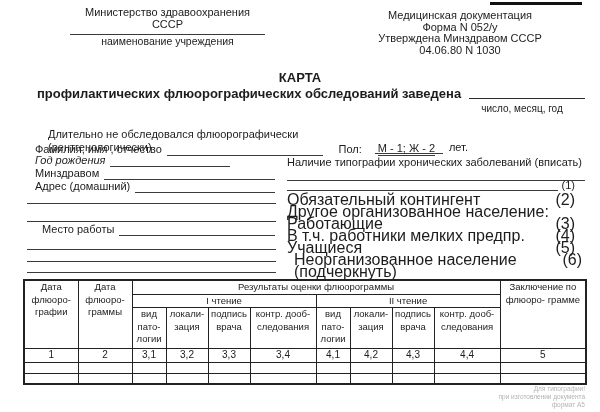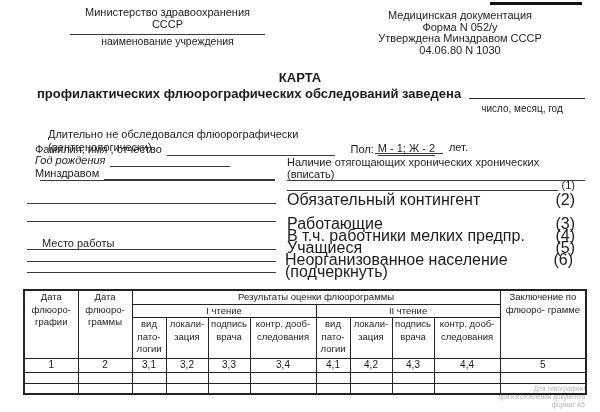--- a/index.html
+++ b/index.html
@@ -18,21 +18,21 @@
   .frow{display:flex;font-size:11px;line-height:13px;align-items:flex-end;}
   .uline{border-bottom:1px solid #3a3a3a;display:inline-block;}
   .uline.grow{flex:1;margin-left:5px;}
   .hline{position:absolute;height:1px;background:#3a3a3a;}
   .opt-underline{border-bottom:1px solid #3a3a3a;}
   .rcol-row{display:flex;justify-content:space-between;font-size:16px;line-height:12px;width:288px;}
   .rcol-flex{display:flex;align-items:flex-end;width:288px;font-size:11px;line-height:12px;}
   .rcol-flex .uline{flex:1;margin-right:4px;}
   table.results{
     border-collapse:collapse;table-layout:fixed;position:absolute;
-    left:23px;top:289px;width:562px;font-size:9.5px;border:2px solid #222;
+    left:23px;top:279px;width:562px;font-size:9.5px;border:2px solid #222;
   }
   table.results td{
     border:1px solid #222;text-align:center;padding:0 1px;
     vertical-align:top;line-height:12.5px;overflow:hidden;
   }
   tr.h-r1{height:13px;}
   tr.h-r2{height:13px;}
   tr.h-r3{height:41px;}
   tr.h-num{height:13px;}
   tr.h-empty{height:11px;}
@@ -71,79 +71,83 @@
   <div class="abs frow" style="left:48px;top:128px;width:420px;">
     <span>Длительно не обследовался флюорографически (рентгенологически)</span>
     <span class="uline" style="width:76px;margin:0 6px;"></span>
     <span>лет.</span>
   </div>
 
   <div class="abs frow" style="left:35px;top:142px;width:400px;">
     <span>Фамилия, имя , отчество</span>
     <span class="uline grow"></span>
     <span style="margin-left:16px;">Пол:</span>
-    <span class="opt-underline" style="margin-left:4px;text-align:center;">М - 1; Ж - 2</span>
+    <span class="opt-underline" style="margin-left:16px;text-align:center;">М - 1; Ж - 2</span>
   </div>
 
   <div class="abs frow" style="left:35px;top:154px;width:195px;font-style:italic;">
     <span>Год рождения</span>
     <span class="uline grow"></span>
   </div>
-  <div class="abs" style="left:287px;top:156px;width:300px;font-size:11px;">Наличие отягощающих хронических хронических (вписать)</div>
+  <div class="abs" style="left:287px;top:156px;width:300px;font-size:11px;">Наличие типографии хронических заболеваний (вписать)</div>
 
   <div class="abs frow" style="left:35px;top:167px;width:240px;">
     <span>Минздравом</span>
     <span class="uline grow"></span>
   </div>
 
   <div class="abs frow" style="left:35px;top:180px;width:240px;">
+    <span>Адрес (домашний)</span>
     <span class="uline grow"></span>
   </div>
 
   <div class="hline" style="left:27px;top:203px;width:249px;"></div>
   <div class="hline" style="left:27px;top:221px;width:249px;"></div>
 
-  <div class="abs frow" style="left:42px;top:237px;width:233px;">
+  <div class="abs frow" style="left:42px;top:223px;width:233px;">
     <span>Место работы</span>
     <span class="uline grow"></span>
   </div>
 
   <div class="hline" style="left:27px;top:249px;width:249px;"></div>
   <div class="hline" style="left:27px;top:261px;width:249px;"></div>
   <div class="hline" style="left:27px;top:272px;width:249px;"></div>
 
   <div class="hline" style="left:287px;top:180px;width:298px;"></div>
 
   <div class="abs rcol-flex" style="left:287px;top:179px;height:12px;">
     <span class="uline"></span>
     <span>(1)</span>
   </div>
 
   <div class="abs rcol-row" style="left:287px;top:194px;">
     <span>Обязательный контингент</span>
     <span>(2)</span>
   </div>
 
+  <div class="abs rcol-row" style="left:287px;top:206px;">
+    <span>Другое организованное население:</span>
+  </div>
 
   <div class="abs rcol-row" style="left:287px;top:218px;">
     <span>Работающие</span>
     <span>(3)</span>
   </div>
 
   <div class="abs rcol-row" style="left:287px;top:230px;">
     <span>В т.ч. работники мелких предпр.</span>
     <span>(4)</span>
   </div>
 
   <div class="abs rcol-row" style="left:287px;top:242px;">
     <span>Учащиеся</span>
     <span>(5)</span>
   </div>
 
-  <div class="abs rcol-row" style="left:285px;top:254px;">
+  <div class="abs rcol-row" style="left:294px;top:254px;">
     <span>Неорганизованное население (подчеркнуть)</span>
     <span>(6)</span>
   </div>
 
   <table class="results">
     <colgroup>
       <col style="width:54px">
         <col style="width:54px">
       <col style="width:34px">
         <col style="width:42px">

